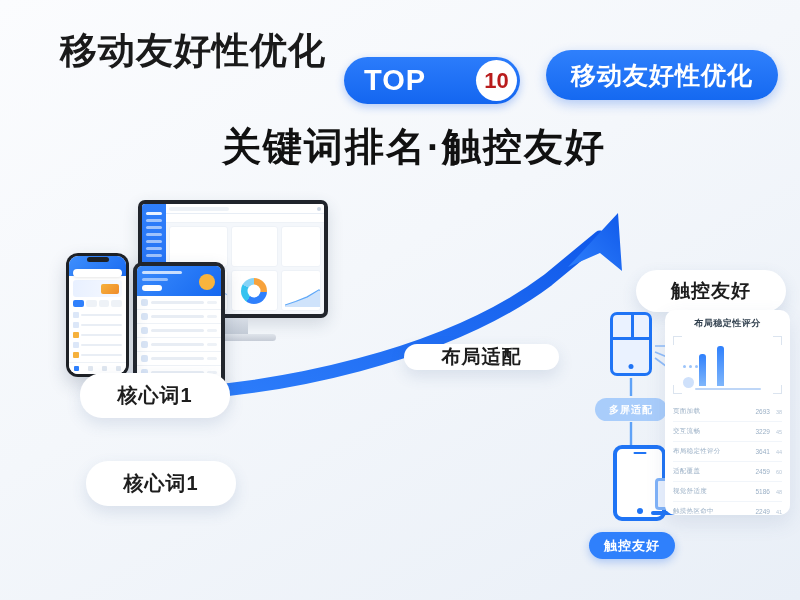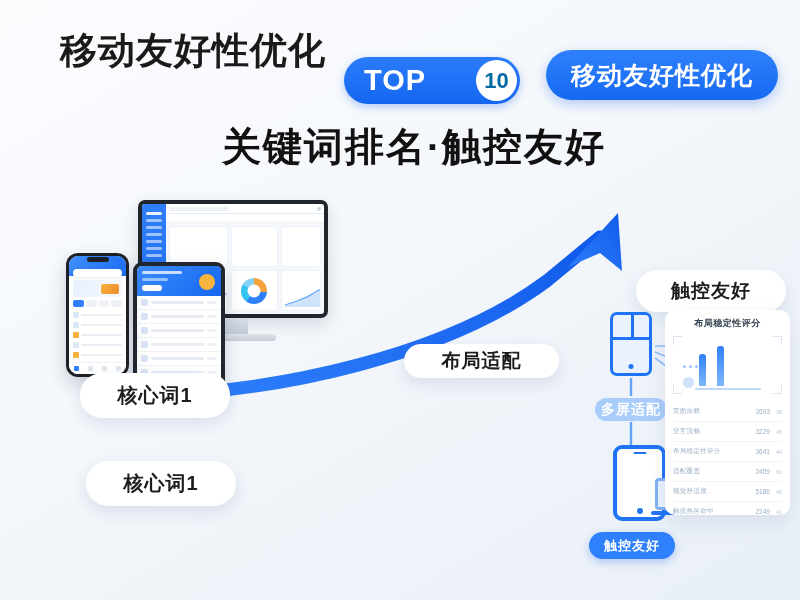--- a/index.html
+++ b/index.html
@@ -26,21 +26,21 @@
   }
   .top-badge .tw{
     font-size:29px;font-weight:700;color:#ffffff;
     letter-spacing:1px;margin-left:20px;
   }
   .top-badge .circle{
     position:absolute;right:3px;top:3px;
     width:41px;height:41px;border-radius:50%;
     background:#ffffff;
     display:flex;align-items:center;justify-content:center;
-    font-size:22px;font-weight:700;color:#0369a1;
+    font-size:22px;font-weight:700;color:#b91c1c;
   }
   .pill-blue{
     position:absolute;left:518px;top:50px;
     height:50px;padding:0 25px;border-radius:26px;
     background:linear-gradient(180deg,#2f80fc 0%,#1569f1 100%);
     box-shadow:0 4px 12px rgba(22,96,235,.30);
     display:flex;align-items:center;justify-content:center;
     color:#fff;font-size:25px;font-weight:700;letter-spacing:1px;
     white-space:nowrap;
   }
@@ -127,34 +127,34 @@
   .kpill{
     position:absolute;background:#fff;border-radius:22px;
     box-shadow:0 6px 16px rgba(60,90,140,.14);
     display:flex;align-items:center;justify-content:center;
     font-size:20px;font-weight:700;color:#1d1d1d;letter-spacing:1px;
     white-space:nowrap;
   }
   #kw1{left:52px;top:373px;width:150px;height:45px;}
   #kw2{left:197px;top:416px;width:150px;height:45px;}
   #kw3{left:58px;top:461px;width:150px;height:45px;}
-  #layout-pill{left:376px;top:344px;width:155px;height:34px;font-size:19px;}
+  #layout-pill{left:376px;top:344px;width:155px;height:26px;font-size:19px;}
   #touch-pill{left:608px;top:270px;width:150px;height:42px;font-size:19px;}
 
   
   .diagram{position:absolute;left:545px;top:300px;width:240px;height:220px;}
   .diag-lines{position:absolute;inset:0;}
   .d-tablet{position:absolute;left:37px;top:12px;width:42px;height:64px;border:3px solid #1f74f5;border-radius:7px;background:#eaf2ff;box-sizing:border-box;}
   .d-tablet .split-h{position:absolute;left:0;right:0;top:22px;height:3px;background:#1f74f5;}
   .d-tablet .split-v{position:absolute;left:18px;top:0;width:3px;height:22px;background:#1f74f5;}
   .d-tablet .home{position:absolute;left:50%;transform:translateX(-50%);bottom:4px;width:5px;height:5px;border-radius:50%;background:#1f74f5;}
   .d-pill-soft{
     position:absolute;left:22px;top:98px;width:72px;height:23px;border-radius:12px;
     background:#a9cdfb;display:flex;align-items:center;justify-content:center;
-    color:#fff;font-size:14px;font-weight:700;letter-spacing:1px;
+    color:#fff;font-size:10px;font-weight:700;letter-spacing:1px;
   }
   .d-phone{position:absolute;left:40px;top:145px;width:53px;height:76px;border:4px solid #1f74f5;border-radius:9px;background:#fff;box-sizing:border-box;}
   .d-phone .home{position:absolute;left:50%;transform:translateX(-50%);bottom:3px;width:6px;height:6px;border-radius:50%;background:#1f74f5;}
   .d-phone .ear{position:absolute;left:50%;transform:translateX(-50%);top:3px;width:13px;height:2px;border-radius:2px;background:#1f74f5;}
   .d-laptop{position:absolute;left:82px;top:178px;width:48px;height:42px;}
   .d-laptop .lid{width:44px;height:32px;border:3px solid #7fb2f8;border-radius:4px;background:#eaf2ff;box-sizing:border-box;}
   .d-laptop .base{width:52px;height:4px;border-radius:2px;background:#1f74f5;margin-left:-4px;margin-top:1px;}
   .d-pill-strong{
     position:absolute;left:16px;top:232px;width:86px;height:27px;border-radius:14px;
     background:#2f80fc;display:flex;align-items:center;justify-content:center;

